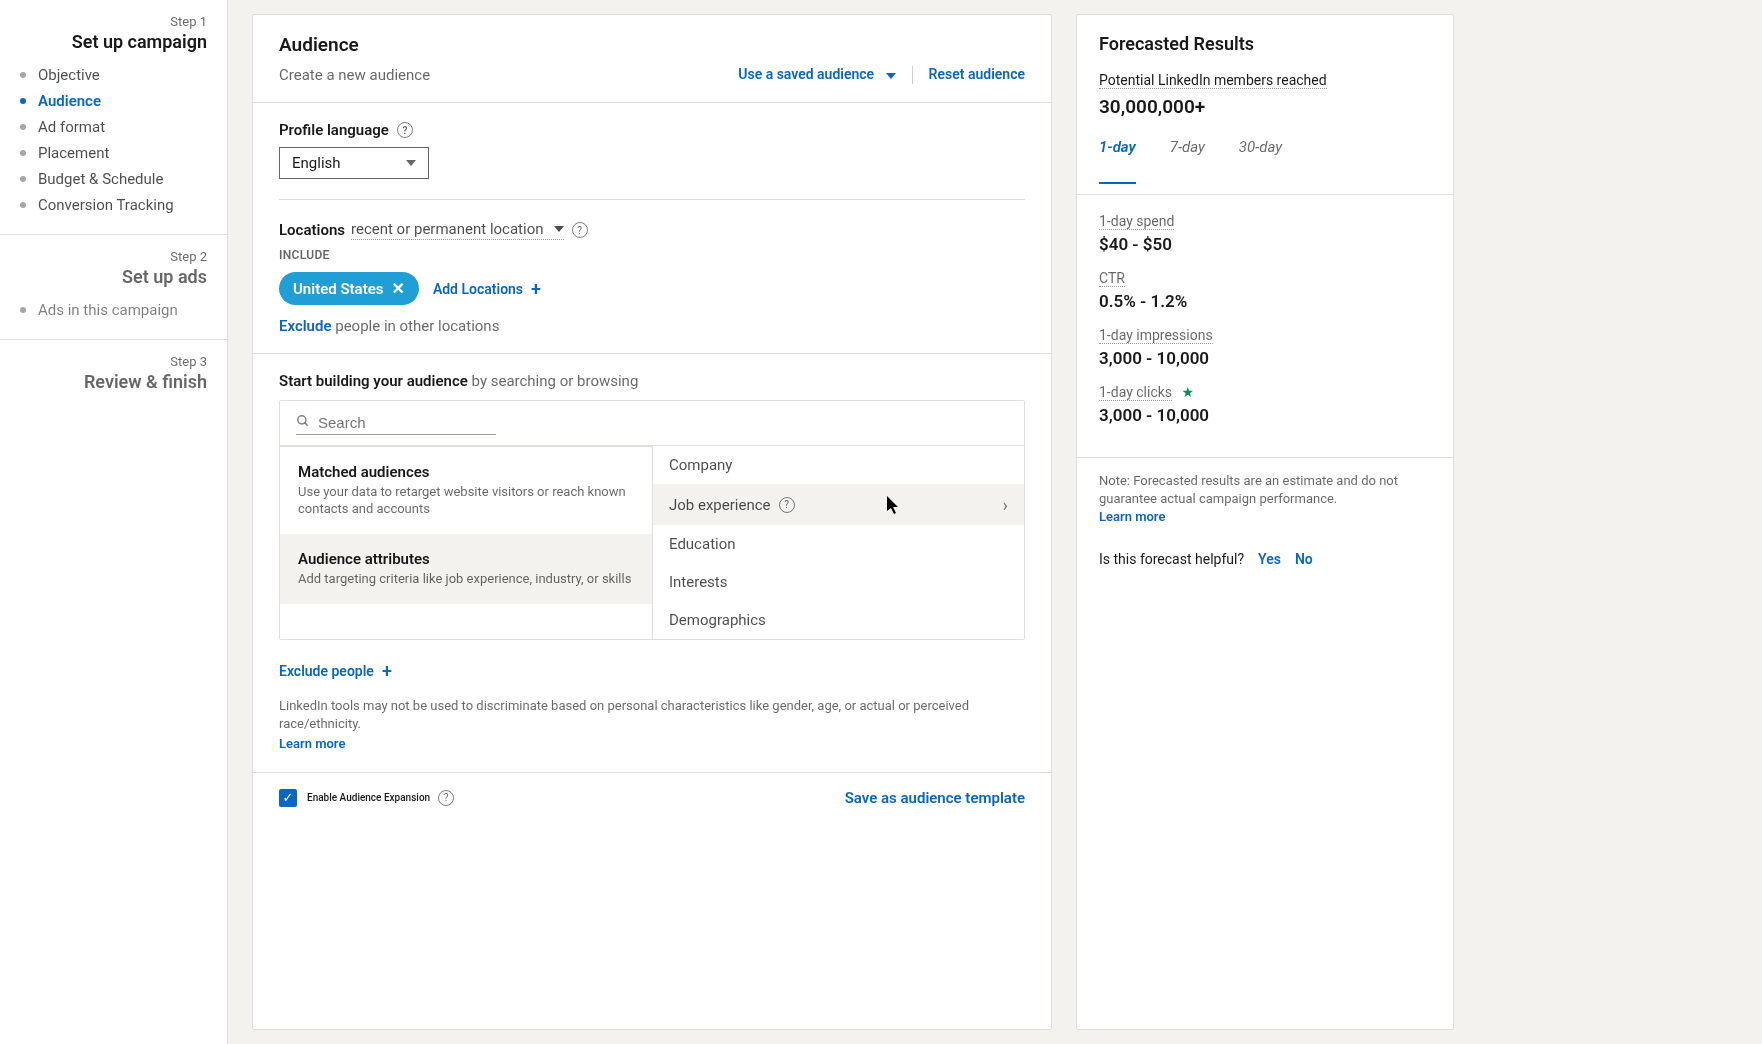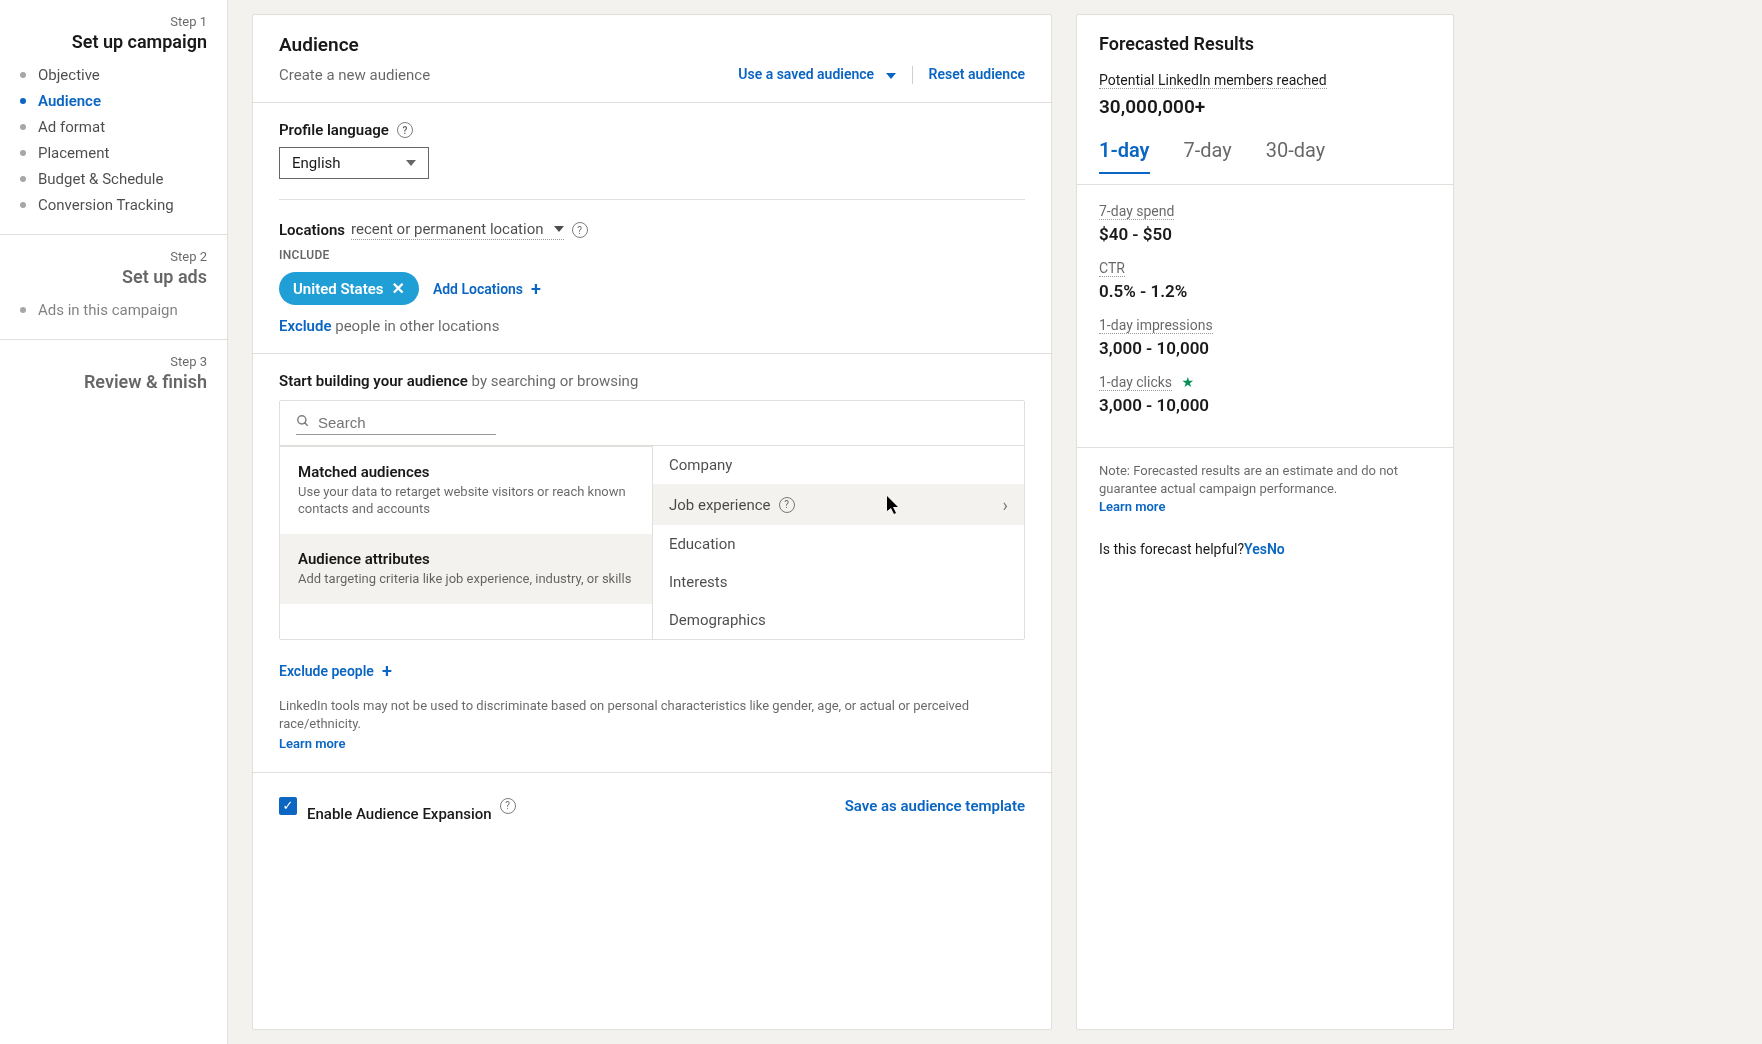--- a/index.html
+++ b/index.html
@@ -151,29 +151,29 @@
   display: inline-flex; align-items: center; justify-content: center;
   color: #fff; font-size: 13px; margin-right: 10px;
 }
 
 
 .forecast-header { padding: 18px 22px 10px; }
 .forecast-title { font-size: 18px; font-weight: 600; }
 .forecast-sub { font-size: 14px; border-bottom: 1px dotted rgba(0,0,0,0.4); display: inline-block; margin-top: 18px; }
 .forecast-big { font-size: 19px; font-weight: 600; margin-top: 6px; }
 .tabs { display: flex; gap: 34px; margin-top: 20px; }
-.tab { font-size: 20px; color: rgba(0,0,0,0.6); padding-bottom: 10px; cursor: pointer; }
+.tab { font-size: 15px; color: rgba(0,0,0,0.6); padding-bottom: 26px; cursor: pointer; font-style: italic; }
 .tab.active { color: #0a66c2; font-weight: 600; border-bottom: 2px solid #0a66c2; }
 .forecast-body { padding: 18px 22px; border-top: 1px solid #e0dfdc; }
 .metric { margin-bottom: 16px; }
 .metric-label { font-size: 14px; color: rgba(0,0,0,0.6); border-bottom: 1px dotted rgba(0,0,0,0.4); display: inline-block; }
 .metric-value { font-size: 17px; font-weight: 600; margin-top: 4px; }
 .star { color: #0a8f5b; margin-left: 6px; }
 .forecast-note { font-size: 13px; color: rgba(0,0,0,0.6); padding: 14px 22px; border-top: 1px solid #e0dfdc; line-height: 1.4; }
-.forecast-help { padding: 10px 22px 18px; font-size: 14px; display: flex; align-items: flex-start; gap: 0; }
+.forecast-help { padding: 10px 22px 18px; font-size: 14px; display: flex; align-items: flex-start; gap: 14px; }
 </style>
 </head>
 <body>
 
 <div class="container">
 
   <aside class="sidebar">
     <div class="step-block">
       <div class="step-label">Step 1</div>
       <div class="step-title">Set up campaign</div>
@@ -316,41 +316,41 @@
 
         <div class="disclaimer">
           <span>LinkedIn tools may not be used to discriminate based on personal characteristics like gender, age, or actual or perceived race/ethnicity.</span>
           <a>Learn more</a>
         </div>
       </div>
 
       <div class="footer-row">
         <div style="display:flex;align-items:center;">
           <span class="checkbox">✓</span>
-          <span style="font-size:15px;font-weight:500;margin-top:16px;">Enable Audience Expansion</span>
+          <span style="font-size:10px;font-weight:500;">Enable Audience Expansion</span>
           <span class="help-icon">?</span>
         </div>
         <span class="link" style="font-size:15px;">Save as audience template</span>
       </div>
     </div>
 
     <div class="card right-card">
       <div class="forecast-header">
         <div class="forecast-title">Forecasted Results</div>
         <div class="forecast-sub">Potential LinkedIn members reached</div>
         <div class="forecast-big">30,000,000+</div>
         <div class="tabs">
           <div class="tab active">1-day</div>
           <div class="tab">7-day</div>
           <div class="tab">30-day</div>
         </div>
       </div>
       <div class="forecast-body">
         <div class="metric">
-          <span class="metric-label">7-day spend</span>
+          <span class="metric-label">1-day spend</span>
           <div class="metric-value">$40 - $50</div>
         </div>
         <div class="metric">
           <span class="metric-label">CTR</span>
           <div class="metric-value">0.5% - 1.2%</div>
         </div>
         <div class="metric">
           <span class="metric-label">1-day impressions</span>
           <div class="metric-value">3,000 - 10,000</div>
         </div>

